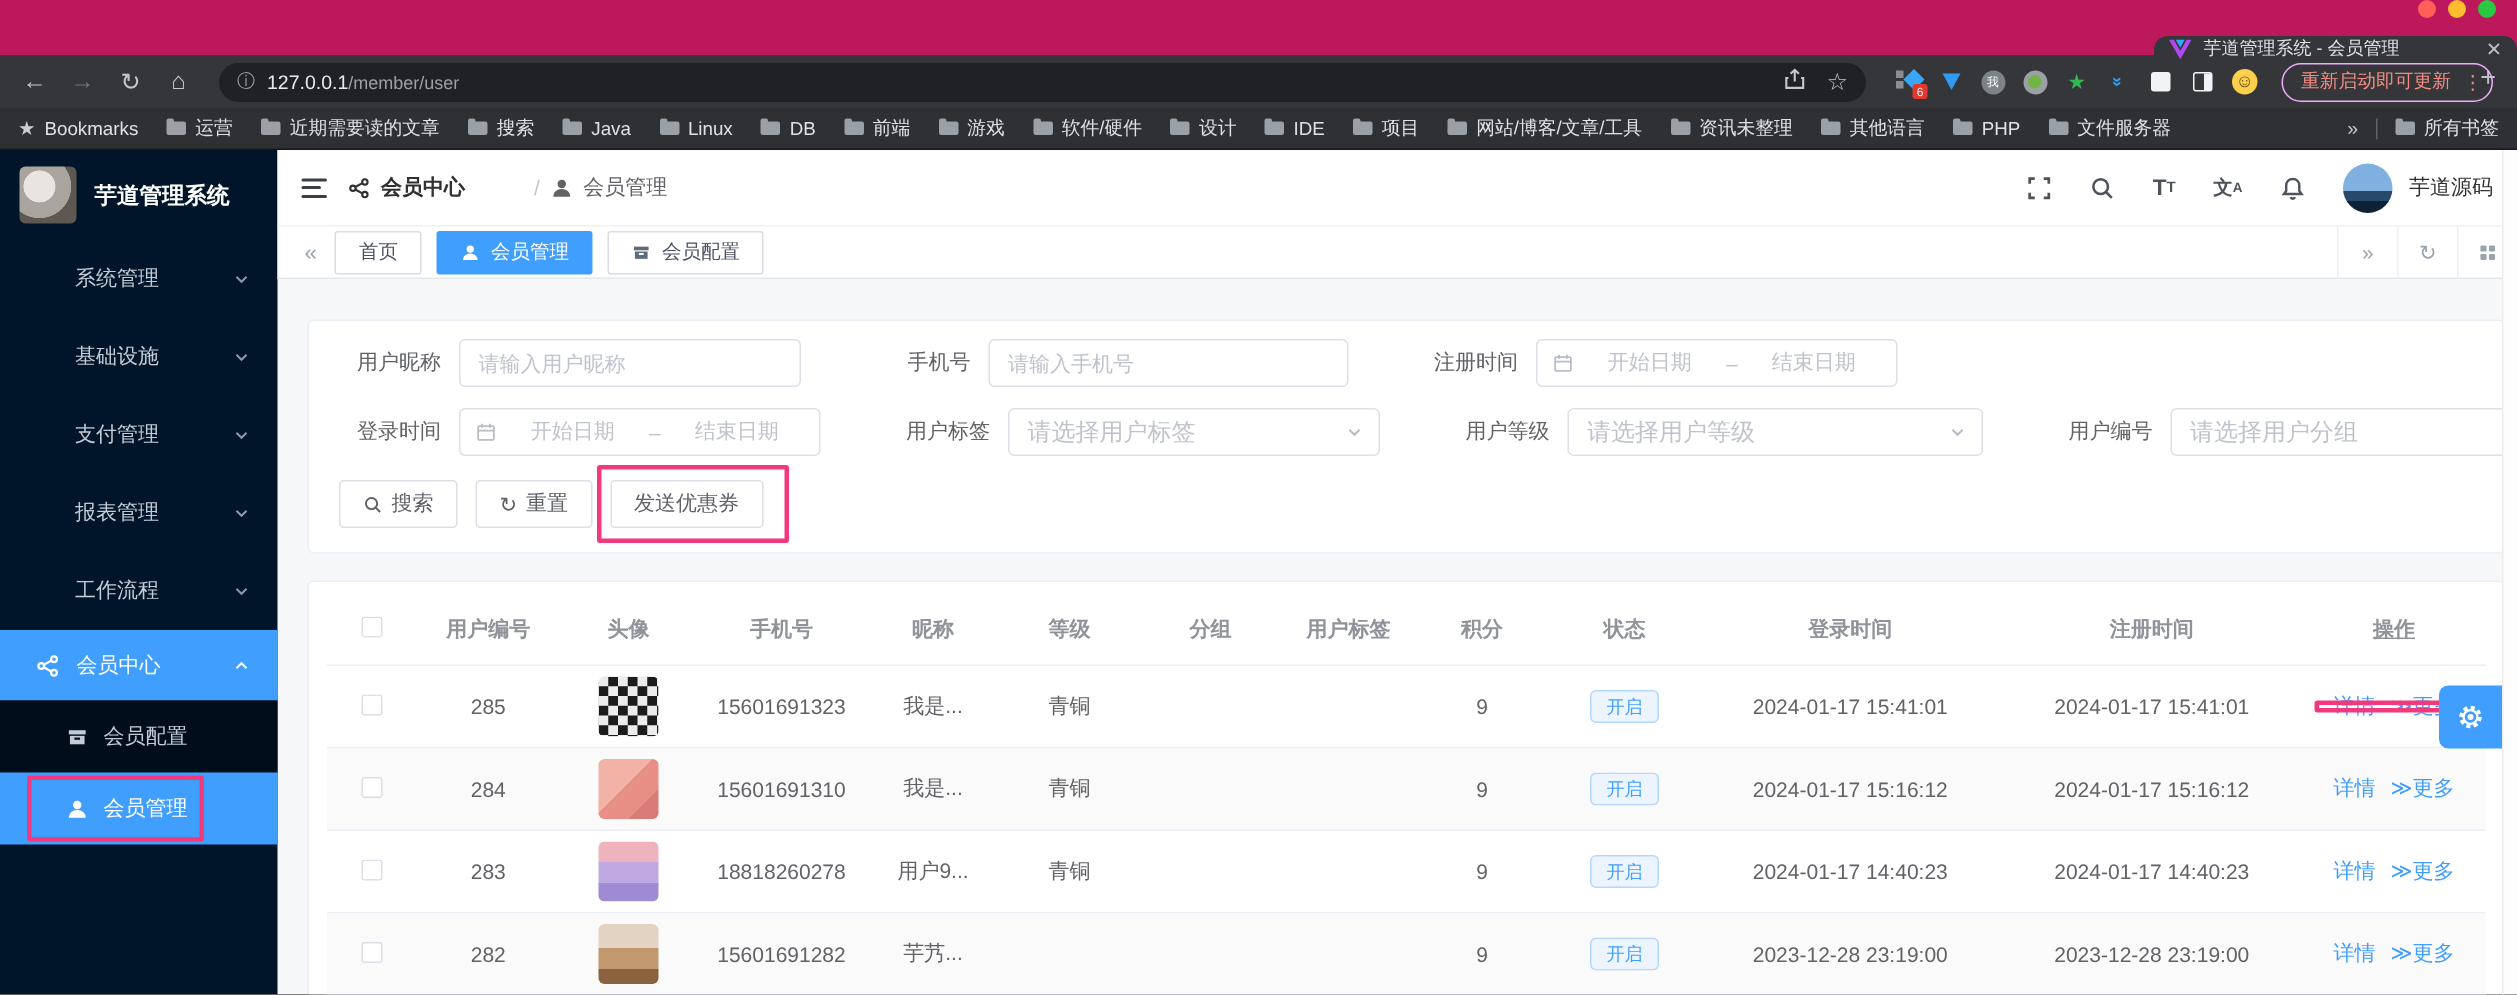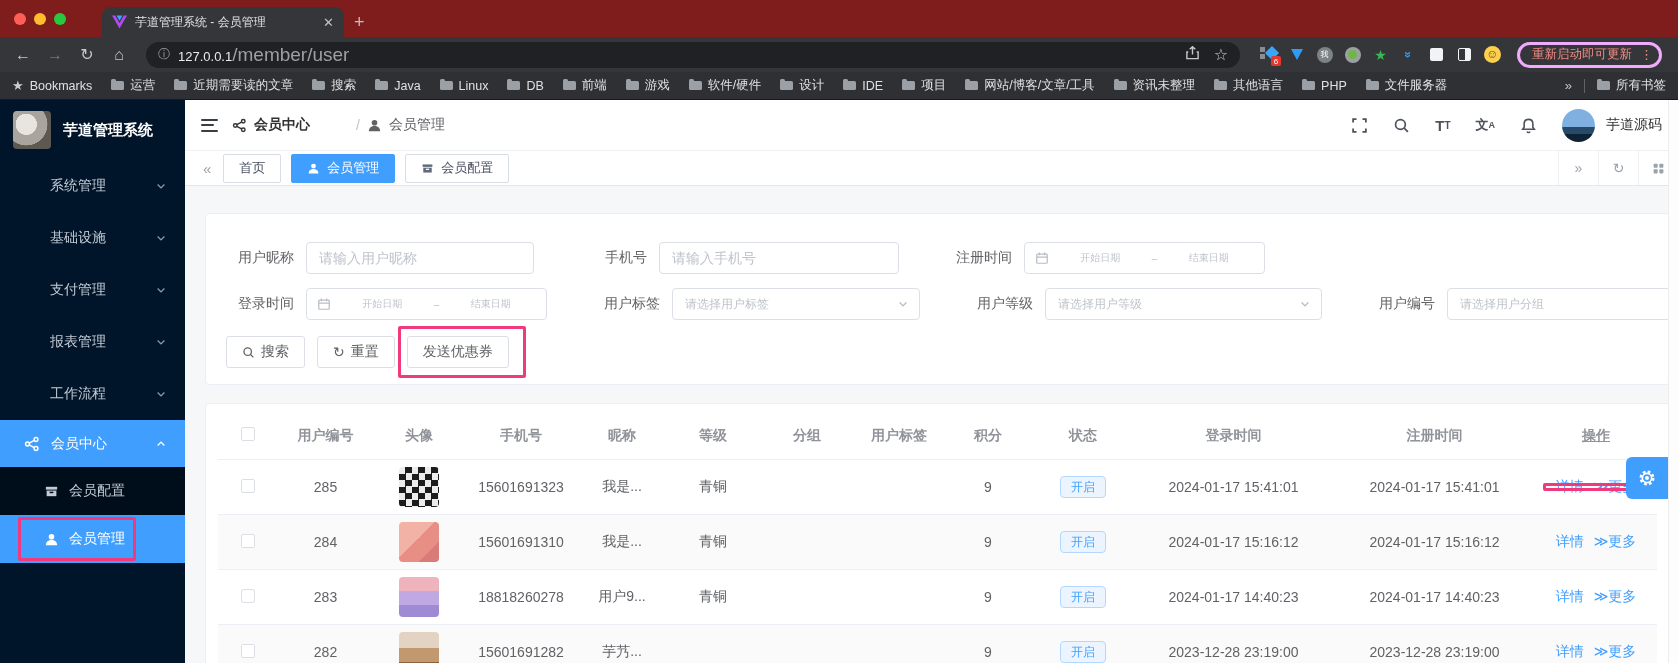--- a/index.html
+++ b/index.html
@@ -1,53 +1,53 @@
 <!DOCTYPE html>
 <html><head>
 <meta charset="utf-8">
 <style>
   * { margin:0; padding:0; box-sizing:border-box; }
   html,body { width:1678px; height:663px; overflow:hidden; background:#1e1f22;
               font-family:"Liberation Sans","DejaVu Sans",sans-serif; }
 
   
-  .tabstrip { height:37px; background:#7f1d1d; display:flex; align-items:flex-end; }
+  .tabstrip { height:37px; background:#be185d; display:flex; align-items:flex-end;flex-direction:column; }
   .traffic { display:flex; gap:8px; align-items:center; padding:0 14px 12px 14px; }
   .light { width:12px; height:12px; border-radius:50%; }
   .light.red{background:#ff5f57}.light.yellow{background:#febc2e}.light.green{background:#28c840}
   .tab { margin-left:22px; width:242px; height:30px; background:#35363a; border-radius:9px 9px 0 0;
          display:flex; align-items:center; gap:8px; padding:0 10px; }
   .tab-title { color:#dfe1e5; font-size:12px; flex:1; white-space:nowrap; overflow:hidden; }
   .tab-close { color:#bdc1c6; font-size:13px; }
   .newtab-btn { color:#bdc1c6; font-size:18px; padding:0 14px 4px 10px; }
 
   .toolbar { height:35px; background:#35363a; display:flex; align-items:center; padding:0 10px; gap:6px; }
   .nav-ic { color:#c4c7cb; font-size:16px; width:26px; height:26px; display:flex; align-items:center; justify-content:center; border-radius:50%; }
   .nav-ic.dim { color:#72767b; }
   .urlbar { flex:1; height:26px; background:#202124; border-radius:13px; margin:0 8px; display:flex; align-items:center; padding:0 12px; gap:8px; }
   .urlbar .info { color:#9aa0a6; font-size:12px; }
   .url-host { color:#e8eaed; font-size:13px; }
-  .url-path { color:#9aa0a6; font-size:19px; }
+  .url-path { color:#9aa0a6; font-size:12px; }
   .url-right { margin-left:auto; display:flex; gap:14px; color:#c4c7cb; }
   .ext-cluster { display:flex; align-items:center; gap:11px; padding:0 6px; }
   .ext { width:17px; height:17px; display:flex; align-items:center; justify-content:center; position:relative; font-size:12px; }
   .ext-badge { position:absolute; right:-4px; bottom:-3px; background:#e4382e; color:#fff; font-size:8px;
                min-width:10px; height:10px; border-radius:2px; display:flex; align-items:center; justify-content:center; padding:0 1px; }
   .diamond { width:10px; height:10px; background:#39a7f7; transform:rotate(45deg); }
   .sq { position:absolute; width:5px; height:5px; background:#8a8d91; }
   .kite { width:0; height:0; border-left:6px solid transparent; border-right:6px solid transparent; border-top:11px solid #2f9bf4; }
   .circle-wo { width:16px; height:16px; border-radius:50%; background:#7d8287; color:#fff; font-size:8px; display:flex; align-items:center; justify-content:center; }
   .circle-green { width:16px; height:16px; border-radius:50%; background:#9aa0a6; display:flex; align-items:center; justify-content:center; }
   .circle-green i { width:9px; height:9px; border-radius:50%; background:#71b544; }
   .star-green { color:#35b853; font-size:14px; }
   .chev-blue { color:#2f9bf4; transform:rotate(90deg); font-weight:bold; font-size:12px; }
   .puzzle { width:13px; height:13px; background:#f1f3f4; border-radius:2px; }
   .halfsq { width:13px; height:13px; border:1.5px solid #f1f3f4; border-radius:2px; background:linear-gradient(90deg,transparent 55%,#f1f3f4 55%); }
   .smiley { width:17px; height:17px; border-radius:50%; background:#fcd04c; color:#6b4b12; font-size:12px; line-height:17px; text-align:center; }
-  .update-pill { border:3px solid #f0abfc; color:#f28b82; border-radius:13px; height:26px;
+  .update-pill { border:1px solid #f0abfc; color:#f28b82; border-radius:13px; height:26px;
                  display:flex; align-items:center; gap:8px; padding:0 6px 0 12px; font-size:12.5px; margin:0 6px 0 4px; white-space:nowrap; }
   .kebab { color:#f28b82; font-size:13px; }
 
   .bookmarksbar { height:28px; background:#2f3033; display:flex; align-items:center; padding:0 12px; gap:19px;
                   color:#dfe1e5; font-size:12.5px; border-bottom:1px solid #17181a; }
   .bm { display:flex; align-items:center; gap:6px; white-space:nowrap; }
   .bm-star { color:#c9cdd2; font-size:13px; }
   .folder { width:13px; height:9px; background:#9aa0a6; border-radius:1.5px; position:relative; flex:0 0 auto; }
   .folder::before { content:""; position:absolute; top:-2.5px; left:0; width:5px; height:3px; background:#9aa0a6; border-radius:1.5px 1.5px 0 0; }
   .bm-right { margin-left:auto; display:flex; align-items:center; gap:12px; }
@@ -105,31 +105,31 @@
   .tag.active svg { color:#fff; }
   .tag-right { margin-left:auto; display:flex; height:100%; }
   .tag-ctl { width:40px; display:flex; align-items:center; justify-content:center; border-left:1px solid #eef0f2;
              color:#9aa2ad; font-size:14px; cursor:pointer; }
 
   .content { flex:1; padding:27px 8px 0 20px; overflow:hidden; }
   .card { background:#fff; border:1px solid #ebeef5; border-radius:4px; }
 
   
   .form-card { padding:12px 20px 16px; }
-  .f-row { display:flex; margin-top:16px; }
+  .f-row { display:flex; margin-top:0; }
   .f-row + .f-row { margin-top:14px; }
   .field { display:flex; align-items:center; margin-right:45px; }
   .f-label { width:68px; text-align:right; margin-right:12px; color:#606266; font-size:14px; white-space:nowrap; }
   .inp { height:32px; border:1px solid #dcdfe6; border-radius:4px; font-size:14px; color:#606266; padding:0 12px; outline:none; background:#fff; }
   .inp::placeholder { color:#bfc3cc; }
   .daterange { height:32px; border:1px solid #dcdfe6; border-radius:4px; display:flex; align-items:center;
-               gap:6px; padding:0 10px; color:#bfc3cc; font-size:10px; }
+               gap:6px; padding:0 10px; color:#bfc3cc; font-size:14px; }
   .daterange .dph { flex:1; text-align:center; }
   .sel { height:32px; border:1px solid #dcdfe6; border-radius:4px; display:flex; align-items:center;
-         padding:0 10px 0 12px; color:#bfc3cc; font-size:12px; justify-content:space-between; cursor:pointer; }
+         padding:0 10px 0 12px; color:#bfc3cc; font-size:16px; justify-content:space-between; cursor:pointer; }
   .ic-gray { color:#b8bdc6; }
   .btn-row { margin-top:16px; display:flex; gap:12px; align-items:center; }
   .btn { height:32px; border:1px solid #dcdfe6; background:#fff; border-radius:3px; color:#606266;
          font-size:14px; display:inline-flex; align-items:center; gap:6px; padding:0 15px; cursor:pointer; }
   .coupon-wrap { position:relative; display:inline-flex; }
   .anno-coupon { inset:-10px -17px -10px -9px; }
 
   
   .table-card { margin-top:18px; padding:8px 12px 0; }
   .t-header, .t-row { display:flex; align-items:center; }

